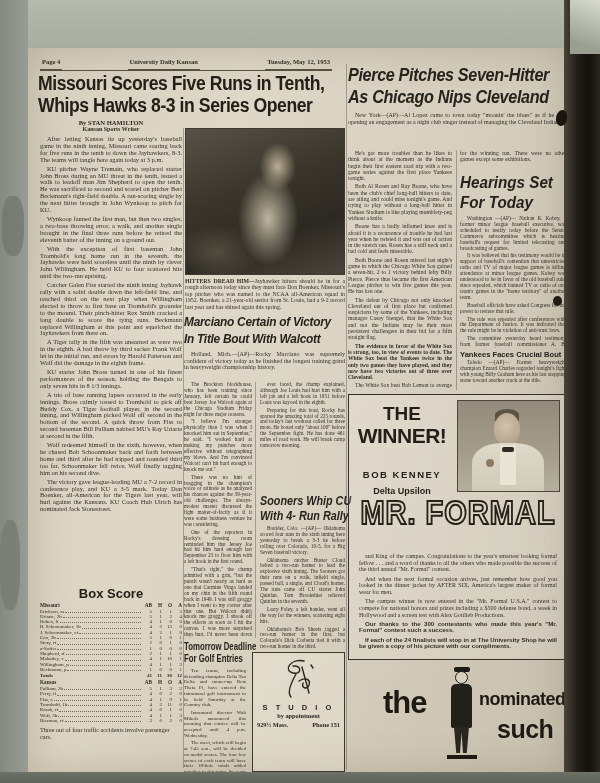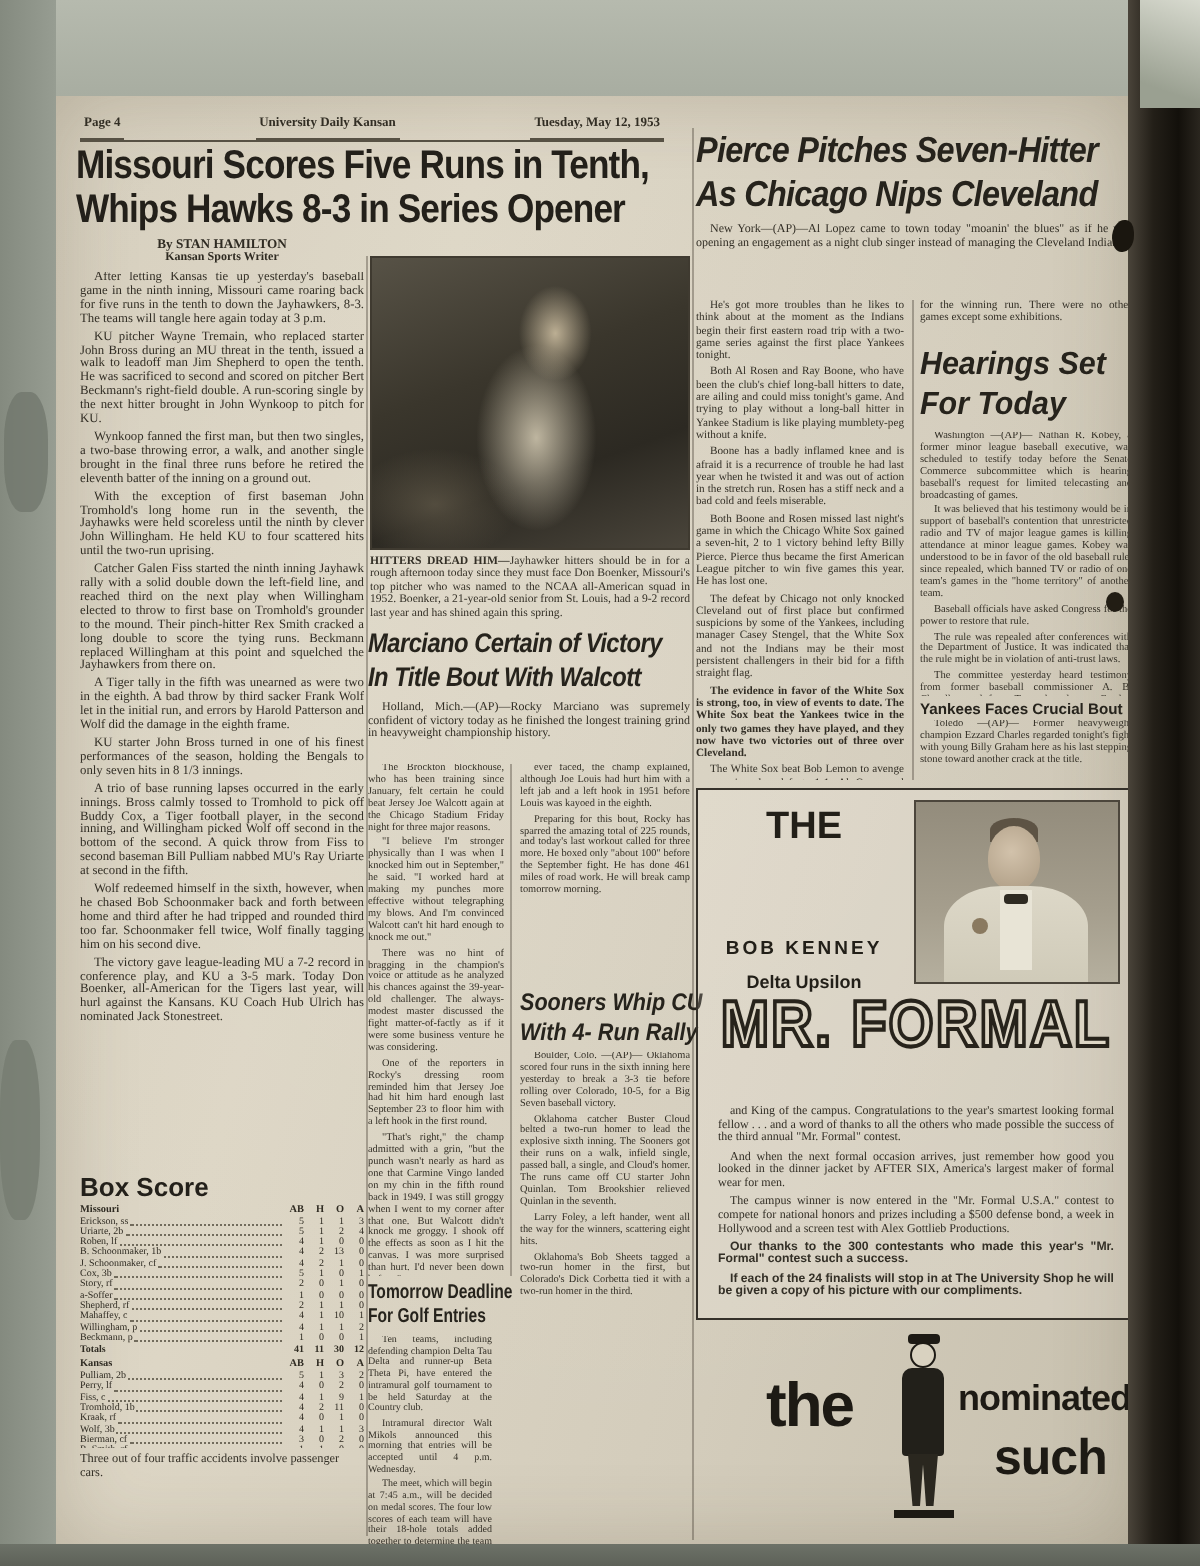--- a/index.html
+++ b/index.html
@@ -100,21 +100,21 @@
   .shop-shop{position:absolute;left:140px;top:52px;font-family:"Liberation Sans",sans-serif;font-weight:800;font-size:25px;letter-spacing:-.5px;}
   .mascot{position:absolute;left:88px;top:4px;width:34px;height:96px;}
   .m-hat{position:absolute;left:9px;top:0;width:16px;height:5px;background:#1d1a14;border-radius:2px;}
   .m-face{position:absolute;left:10px;top:4px;width:13px;height:13px;border-radius:50%;background:#d9d2c0;border:1.5px solid #1d1a14;box-sizing:border-box;}
   .m-body{position:absolute;left:6px;top:17px;width:21px;height:44px;background:#22201a;border-radius:5px 5px 2px 2px;}
   .m-legs{position:absolute;left:9px;top:60px;width:15px;height:26px;background:#2a271f;clip-path:polygon(0 0,100% 0,85% 100%,60% 100%,50% 20%,40% 100%,15% 100%);}
   .m-base{position:absolute;left:2px;top:88px;width:30px;height:4px;background:#1d1a14;}
 
   
   .boxscore{left:40px;top:586px;width:142px;height:138px;overflow:hidden;color:#2f2b22;}
-  .bs-title{font-family:"Liberation Sans",sans-serif;font-weight:700;font-size:13px;
+  .bs-title{text-align:center;font-family:"Liberation Sans",sans-serif;font-weight:700;font-size:13px;
       color:#23201a;margin-bottom:2px;}
   .bs-head{display:flex;font-weight:bold;font-size:5.2px;line-height:5.6px;}
   .bs-head .t{flex:1;}
   .bs-head i,.bs-row .v,.bs-tot .v{font-style:normal;width:10px;text-align:right;}
   .bs-row,.bs-tot{display:flex;font-size:5px;line-height:5.3px;}
   .bs-row .n,.bs-tot .n{white-space:nowrap;}
   .bs-row .dots{flex:1;border-bottom:1px dotted #716b5c;margin:0 1px 1px;}
   .bs-tot{font-weight:bold;margin:1px 0 2px;}
   .bs-tot .sp{flex:1;}
   .filler{left:40px;top:727px;width:142px;font-size:6.2px;line-height:6.8px;color:#332f26;}
@@ -421,20 +421,37 @@
 
   <div class="abs golf-h" style="left:184px;top:641px;font-size:10px;transform:scaleX(.78);transform-origin:left;">Tomorrow Deadline</div>
   <div class="abs golf-h" style="left:184px;top:653px;font-size:10px;transform:scaleX(.78);transform-origin:left;">For Golf Entries</div>
   <div class="abs col" style="left:184px;top:668px;width:62px;height:104px;font-size:5px;line-height:5.7px;">
 
   <p>Ten teams, including defending champion Delta Tau Delta and runner-up Beta Theta Pi, have entered the intramural golf tournament to be held Saturday at the Country club.</p>
       <p>Intramural director Walt Mikols announced this morning that entries will be accepted until 4 p.m. Wednesday.</p>
       <p>The meet, which will begin at 7:45 a.m., will be decided on medal scores. The four low scores of each team will have their 18-hole totals added together to determine the team titlist.</p>
     </div>
 
+  <div class="abs studio">
+    <svg width="42" height="44" viewBox="0 0 42 44" style="margin:4px auto 0;">
+      <g fill="none" stroke="#2b2720" stroke-width="1.4" stroke-linecap="round">
+        <path d="M26 4 C12 1, 5 14, 15 16 C24 18, 24 8, 15 9"></path>
+        <path d="M18 17 C13 26, 9 36, 13 40"></path>
+        <path d="M24 10 C26 18, 29 28, 31 36"></path>
+        <path d="M21 24 C27 20, 33 22, 31 28 C29 33, 23 31, 25 26"></path>
+        <path d="M33 8 l2 3"></path>
+      </g>
+    </svg>
+    <div class="sname">S T U D I O</div>
+    <div class="sline">by appointment</div>
+    <div class="srow">
+      <span>929½ Mass.</span>
+      <span>Phone 151</span>
+    </div>
+  </div>
 
   <div class="abs head-ital" style="left:348px;top:65px;font-size:18px;letter-spacing:-.4px;transform:scaleX(.9);">Pierce Pitches Seven-Hitter</div>
   <div class="abs head-ital" style="left:348px;top:87px;font-size:18px;letter-spacing:-.4px;transform:scaleX(.9);">As Chicago Nips Cleveland</div>
   <div class="abs col lead" style="left:348px;top:112px;width:218px;height:34px;">
     <p style="margin:0;">New York—(AP)—Al Lopez came to town today "moanin' the blues" as if he was opening an engagement as a night club singer instead of managing the Cleveland Indians.</p>
   </div>
   <div class="abs col rsubcol" style="left:348px;top:150px;width:104px;height:240px;">
     <div>
 
     <p>He's got more troubles than he likes to think about at the moment as the Indians begin their first eastern road trip with a two-game series against the first place Yankees tonight.</p>
@@ -461,20 +478,21 @@
       <p>The committee yesterday heard testimony from former baseball commissioner A. B. Chandler, and from Texas broadcaster Gordon McLendon.</p>
     </div>
 
   <div class="abs charles-h" style="left:460px;top:350px;">Yankees Faces Crucial Bout</div>
   <div class="abs col hearingscol" style="left:460px;top:360px;width:106px;height:32px;">
     <p style="margin:0;">Toledo —(AP)— Former heavyweight champion Ezzard Charles regarded tonight's fight with young Billy Graham here as his last stepping stone toward another crack at the title.</p>
   </div>
 
   <div class="abs adbox">
     <div class="abs ad-the">THE</div>
+    <div class="abs ad-winner">WINNER!</div>
     <div class="abs ad-name">BOB KENNEY</div>
     <div class="abs ad-org">Delta Upsilon</div>
 
     <div class="abs kenney">
       <div class="k-hair"></div>
       <div class="k-head"></div>
       <div class="k-suit"></div>
       <div class="k-shirt"></div>
       <div class="k-tie"></div>
       <div class="k-flower"></div>

